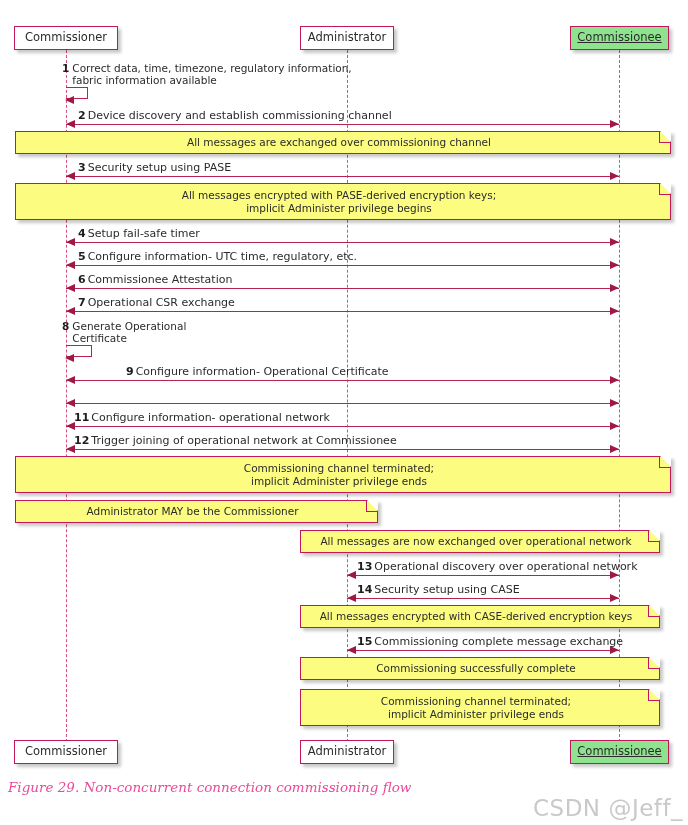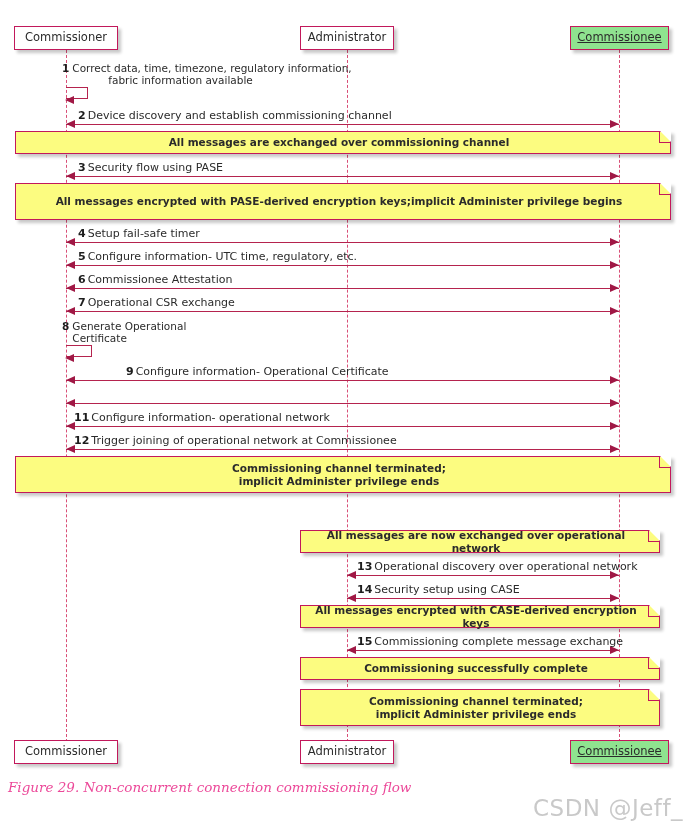--- a/index.html
+++ b/index.html
@@ -79,21 +79,21 @@
     position:absolute;top:0;right:0;width:10px;height:10px;
     background:#FCFC80;
     border-left:1.4px solid #C2185B;
     border-bottom:1.4px solid #C2185B;
   }
   .note .foldcut{
     position:absolute;top:-1.4px;right:-1.4px;width:0;height:0;
     border-left:11px solid transparent;
     border-top:11px solid #FFFFFF;
   }
-  .note-text{display:block;font-weight:bold;}
+  .note-text{display:block;}
 
   
   .caption{
     position:absolute;left:8px;top:779px;
     font-family:"DejaVu Serif","Liberation Serif",serif;
     font-style:italic;font-size:13.5px;color:#ec4899;white-space:nowrap;
   }
   .watermark{
     position:absolute;left:533px;top:795px;
     font-family:"DejaVu Sans","Liberation Sans",sans-serif;
@@ -115,21 +115,21 @@
   <div class="actor-box" style="left:300px;top:26px;width:94px;">
     <span>Administrator</span>
   </div>
   <div class="actor-box green" style="left:570px;top:26px;width:99px;">
     <span>Commissionee</span>
   </div>
 
   <div class="self-label" style="left:62px;top:62px;">
     <span class="num">1</span><span style="display:inline-block;vertical-align:top;">
       <span style="display:block;">Correct data, time, timezone, regulatory information,</span>
-      <span style="display:block;margin-left:36px;">fabric information available</span>
+      <span style="display:block;">fabric information available</span>
     </span>
   </div>
   <div class="selfmsg" style="left:66px;top:87px;width:22px;height:12px;">
     <div class="loop"></div>
     <div class="head"></div>
   </div>
 
   <div class="msg-label" style="left:78px;top:110px;">
     <span class="num">2</span><span>Device discovery and establish commissioning channel</span>
   </div>
@@ -139,29 +139,29 @@
     <div class="head right"></div>
   </div>
 
   <div class="note" style="left:15px;top:131px;width:656px;height:23px;">
     <span class="note-text">All messages are exchanged over commissioning channel</span>
     <span class="fold"></span>
     <span class="foldcut"></span>
   </div>
 
   <div class="msg-label" style="left:78px;top:162px;">
-    <span class="num">3</span><span>Security flow using PASE</span>
+    <span class="num">3</span><span>Security setup using PASE</span>
   </div>
   <div class="msg" style="left:66px;top:176px;width:553px;">
     <div class="line"></div>
     <div class="head left"></div>
     <div class="head right"></div>
   </div>
 
-  <div class="note" style="left:15px;top:183px;width:656px;height:37px;flex-direction:row;">
+  <div class="note" style="left:15px;top:183px;width:656px;height:37px;flex-direction:column;">
     <span class="note-text">All messages encrypted with PASE-derived encryption keys;</span>
     <span class="note-text">implicit Administer privilege begins</span>
     <span class="fold"></span>
     <span class="foldcut"></span>
   </div>
 
   <div class="msg-label" style="left:78px;top:228px;">
     <span class="num">4</span><span>Setup fail-safe timer</span>
   </div>
   <div class="msg" style="left:66px;top:242px;width:553px;">
@@ -241,20 +241,25 @@
     <div class="head right"></div>
   </div>
 
   <div class="note" style="left:15px;top:456px;width:656px;height:37px;flex-direction:column;">
     <span class="note-text">Commissioning channel terminated;</span>
     <span class="note-text">implicit Administer privilege ends</span>
     <span class="fold"></span>
     <span class="foldcut"></span>
   </div>
 
+  <div class="note" style="left:15px;top:500px;width:363px;height:23px;">
+    <span class="note-text">Administrator MAY be the Commissioner</span>
+    <span class="fold"></span>
+    <span class="foldcut"></span>
+  </div>
 
   <div class="note" style="left:300px;top:530px;width:360px;height:23px;">
     <span class="note-text">All messages are now exchanged over operational network</span>
     <span class="fold"></span>
     <span class="foldcut"></span>
   </div>
 
   <div class="msg-label" style="left:357px;top:561px;">
     <span class="num">13</span><span>Operational discovery over operational network</span>
   </div>

